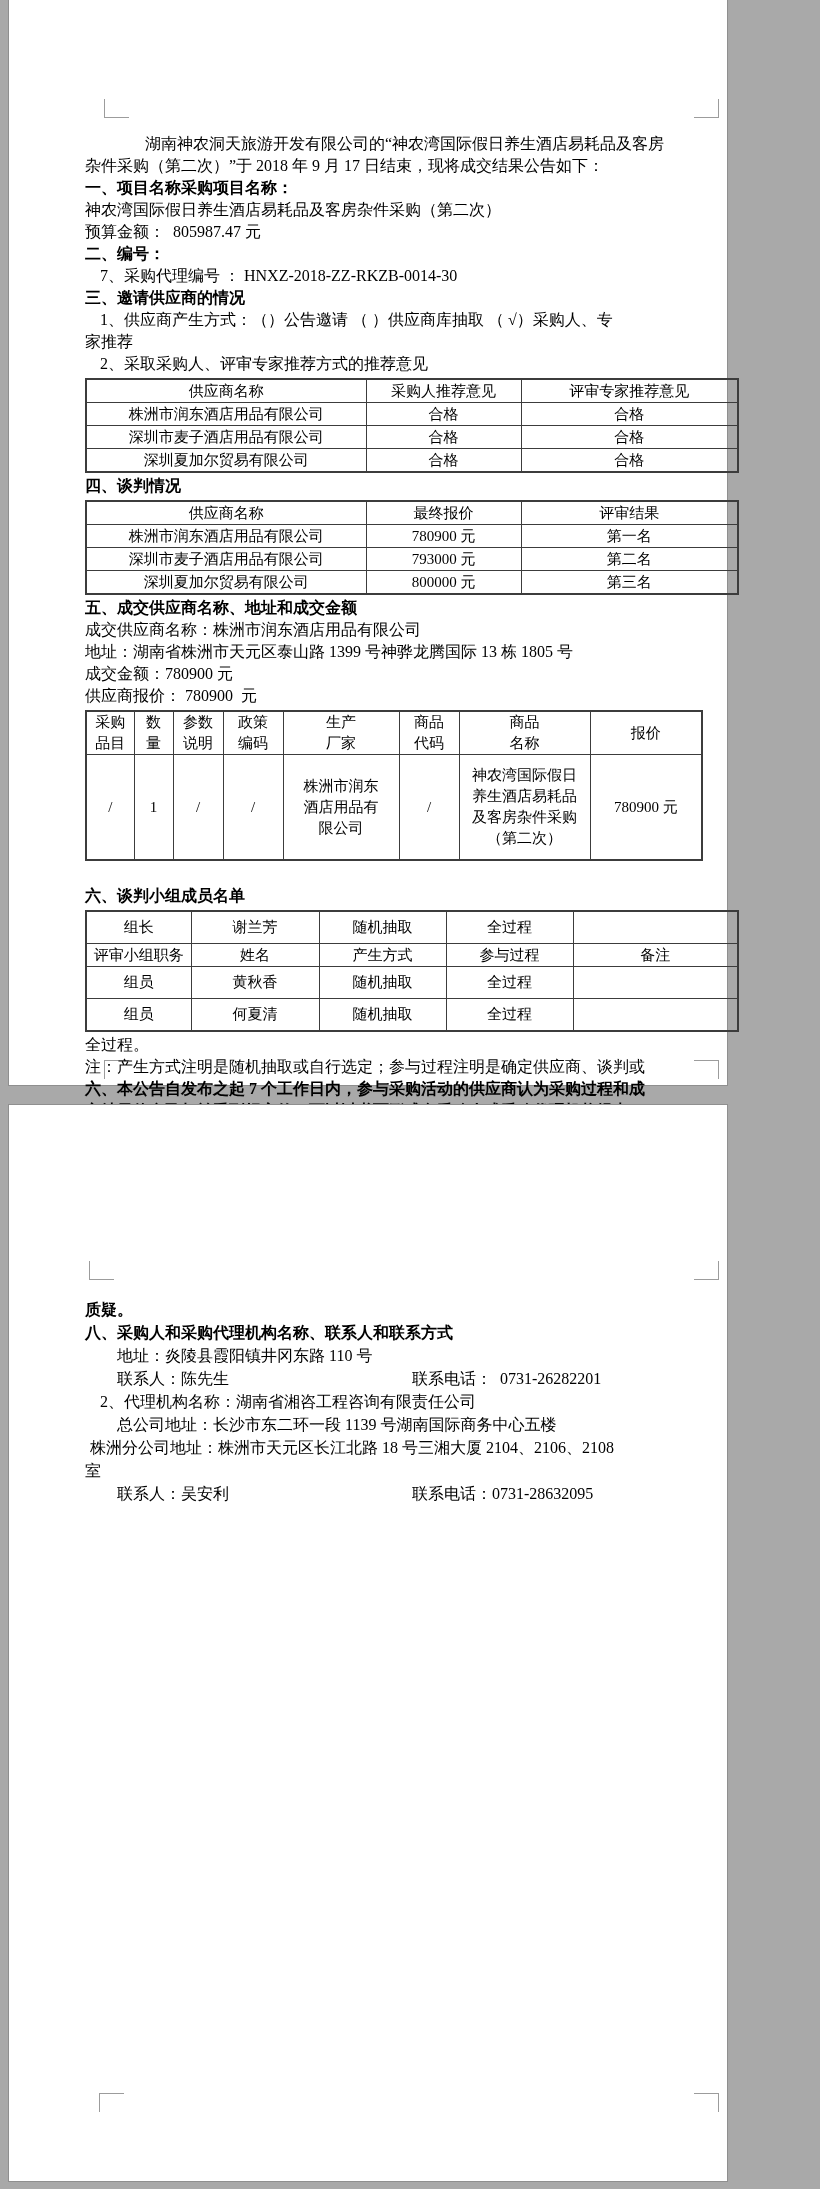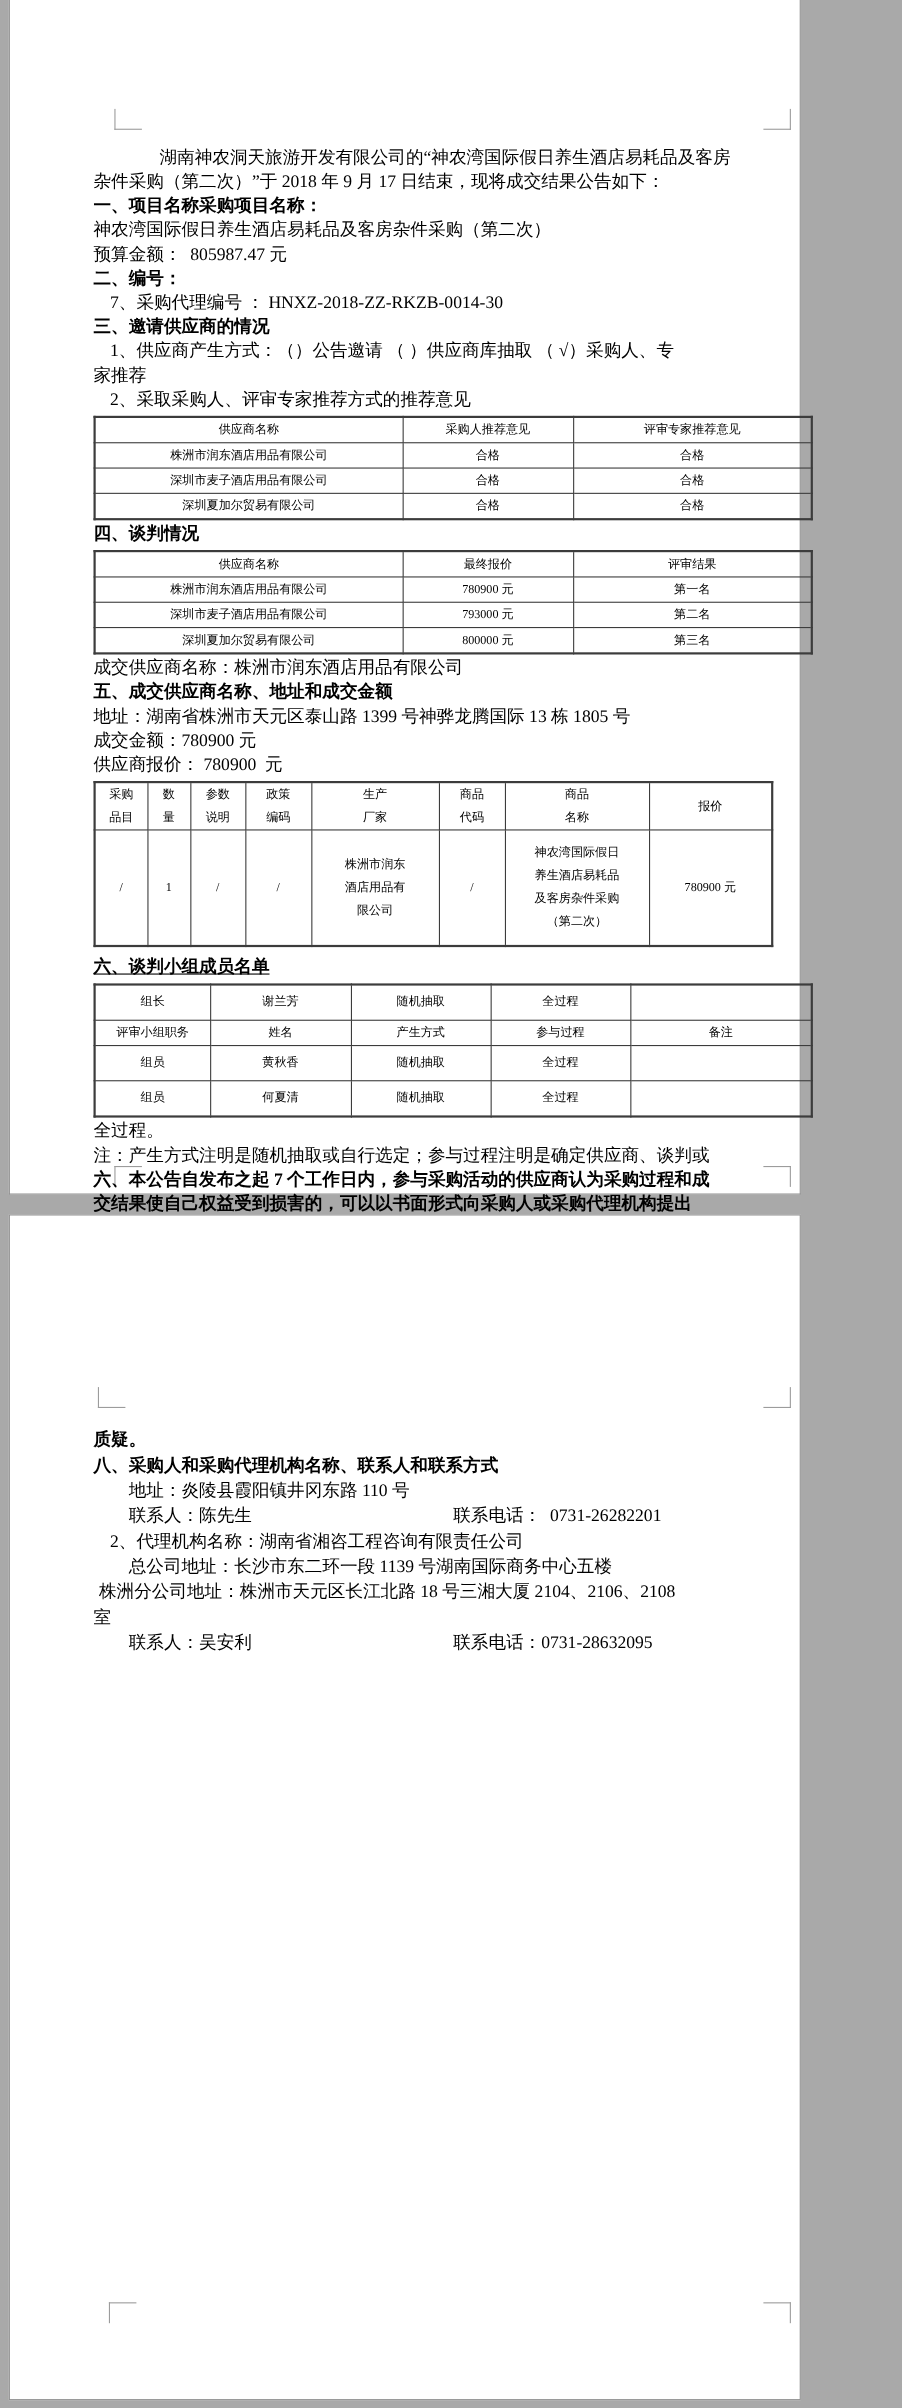--- a/index.html
+++ b/index.html
@@ -26,21 +26,21 @@
   .ind1{padding-left:15px;}
   .ind2{padding-left:32px;}
   .indhalf{padding-left:5px;}
   .indent-first{padding-left:60px;}
   .contact-row{display:flex;}
   .contact-row .left{display:inline-block;width:295px;}
   
   table.tbl{border-collapse:collapse;table-layout:fixed;margin:3px 0 2px 0;}
   table.tbl th,table.tbl td{
     border:1px solid #3c3c3c;
-    font-size:11px;line-height:21px;font-weight:normal;
+    font-size:15px;line-height:21px;font-weight:normal;
     text-align:center;vertical-align:middle;
     padding:0 2px;white-space:pre-line;overflow:hidden;
   }
   table.tbl{border:2px solid #3c3c3c;}
   .t-std td,.t-std th{height:22px;}
   .t-goods th{height:42px;line-height:20px;}
   .t-goods td{height:104px;line-height:20px;}
   .t-panel th{height:22px;}
   .t-panel td{height:31px;}
   
@@ -130,22 +130,22 @@
         <td>第二名</td>
       </tr>
       <tr>
         <td>深圳夏加尔贸易有限公司</td>
         <td>800000 元</td>
         <td>第三名</td>
       </tr>
     </tbody>
       </table>
 
+    <div class="ln b">五、成交供应商名称、地址和成交金额</div>
     <div class="ln">成交供应商名称：株洲市润东酒店用品有限公司</div>
-    <div class="ln b">五、成交供应商名称、地址和成交金额</div>
     <div class="ln">地址：湖南省株洲市天元区泰山路 1399 号神骅龙腾国际 13 栋 1805 号</div>
     <div class="ln">成交金额：780900 元</div>
     <div class="ln">供应商报价： 780900  元</div>
 
     <table class="tbl t-goods" style="width:616px;">
       <colgroup>
         <col style="width:48px">
           <col style="width:39px">
           <col style="width:50px">
           <col style="width:60px">
@@ -183,21 +183,21 @@
         <td>/</td>
         <td>神农湾国际假日
 养生酒店易耗品
 及客房杂件采购
 （第二次）</td>
         <td>780900 元</td>
       </tr>
     </tbody>
       </table>
 
-    <div class="ln b" style="margin-top:8px;text-decoration:underline;">六、谈判小组成员名单</div>
+    <div class="ln b" style="margin-top:24px;">六、谈判小组成员名单</div>
 
     <table class="tbl t-panel" style="width:652px;">
       <colgroup>
           <col style="width:105px">
           <col style="width:128px">
           <col style="width:127px">
           <col style="width:127px">
           <col style="width:165px">
         </colgroup>
       <tbody>

